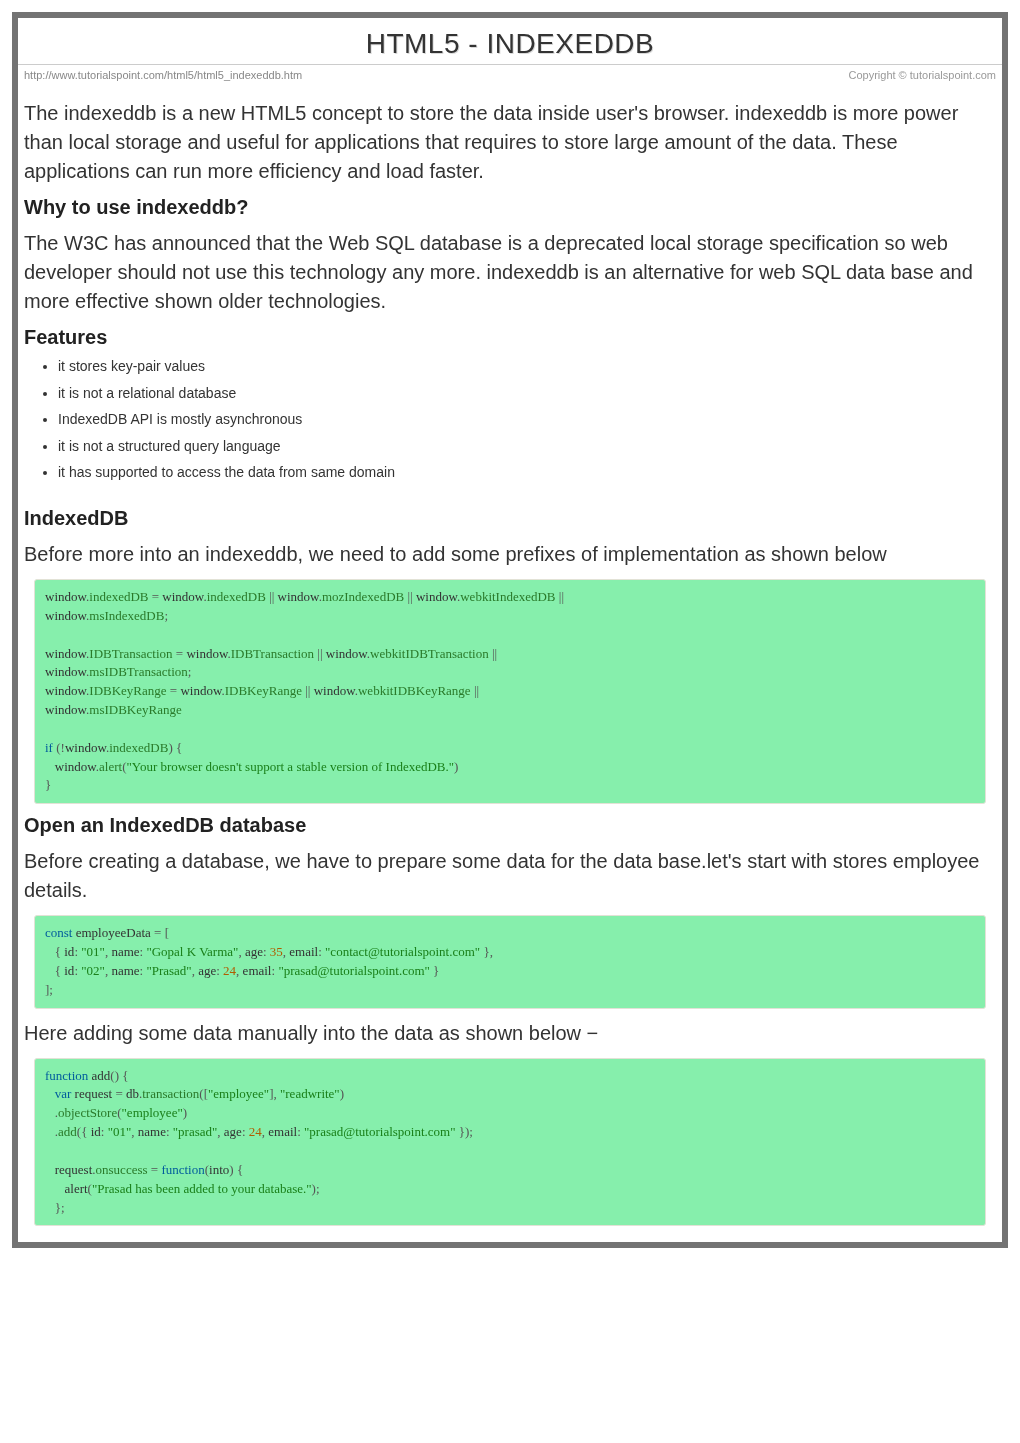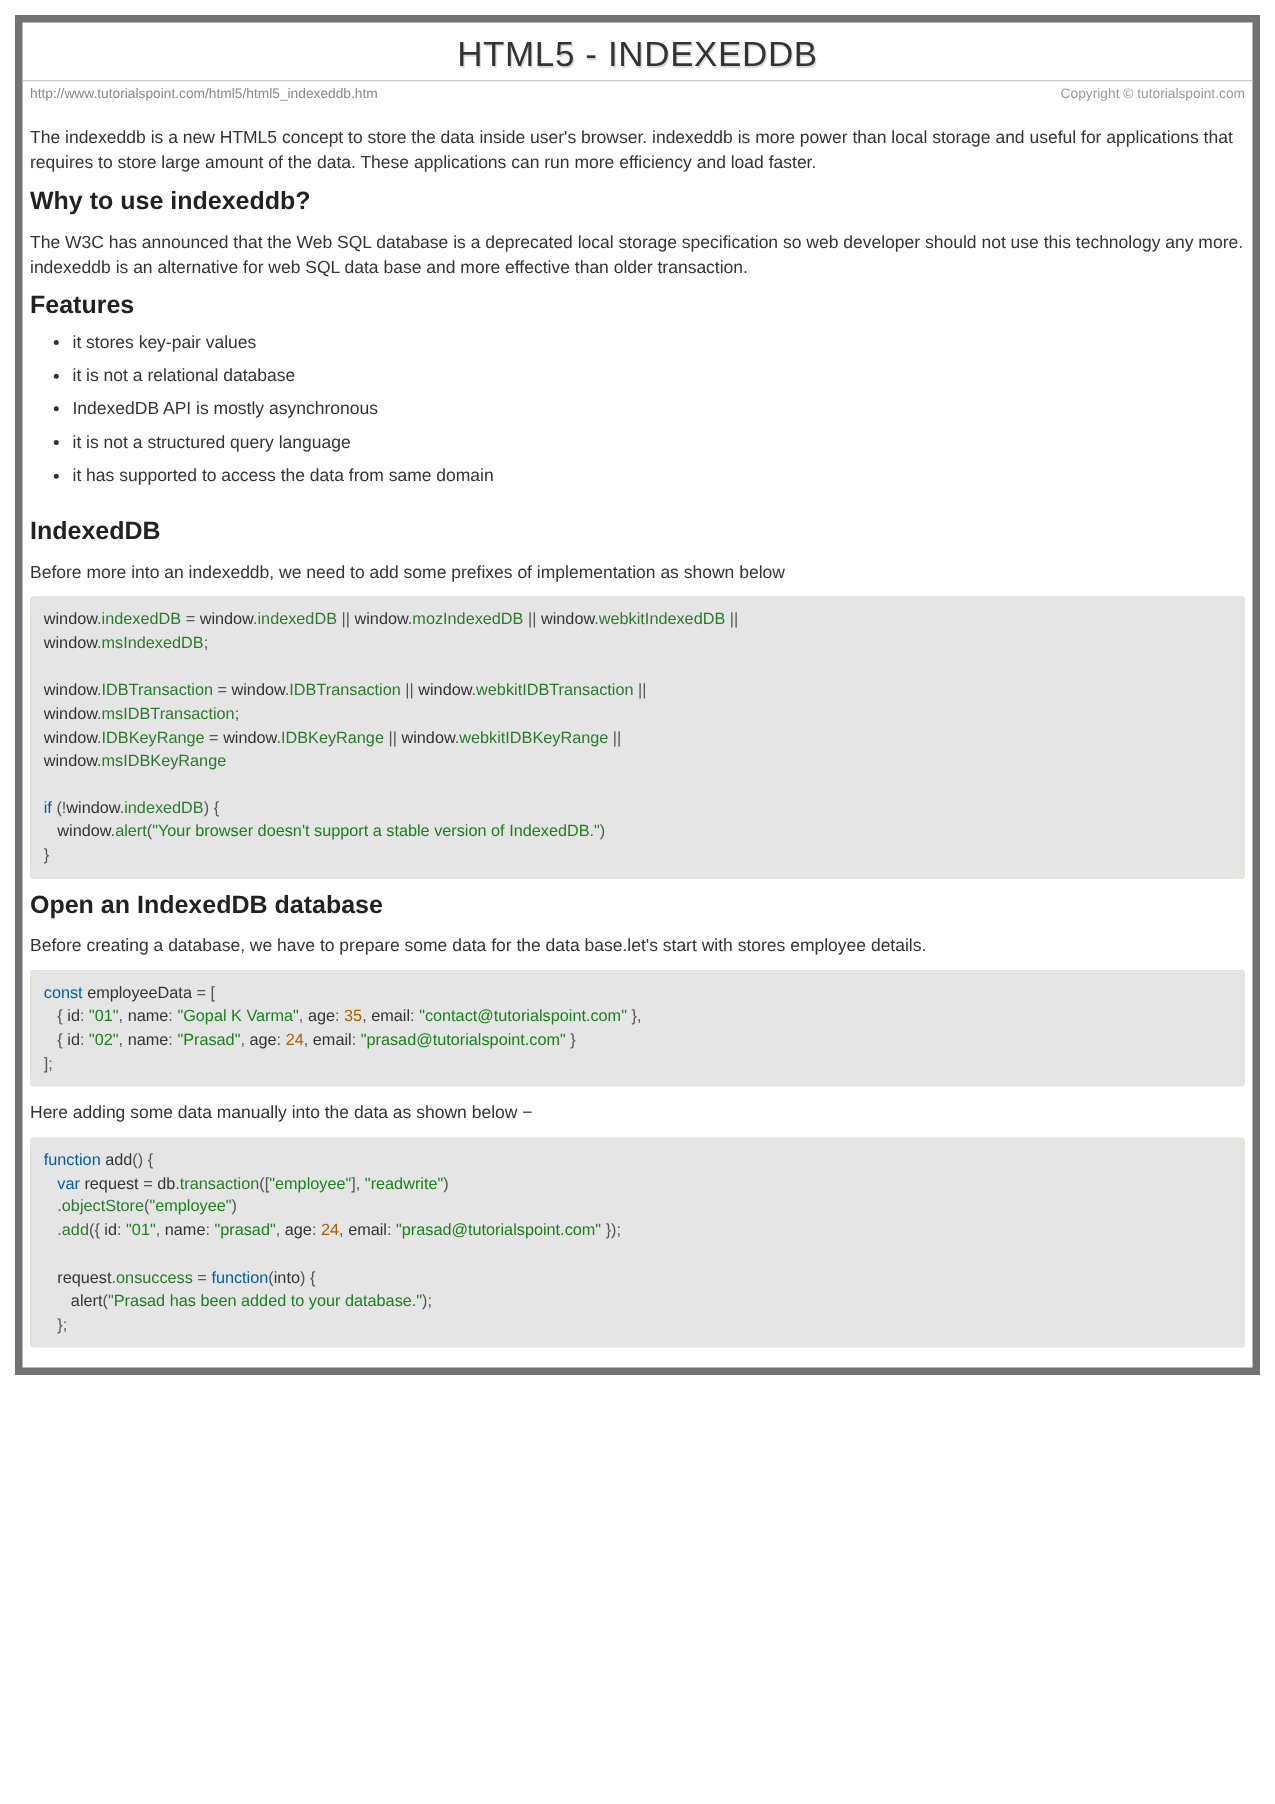--- a/index.html
+++ b/index.html
@@ -36,44 +36,44 @@
   padding: 4px 6px 8px 6px;
   font-size: 11px;
   color: #888;
   font-family: Verdana, Geneva, sans-serif;
 }
 .meta-row .url { color: #888; }
 .meta-row .copyright { color: #999; }
 .content {
   padding: 0 6px 6px 6px;
 }
-p { margin: 10px 0; line-height: 1.45; font-size: 14px; }
+p { margin: 10px 0; line-height: 1.45; font-size: 20px; }
 h2 {
   font-family: Verdana, Geneva, sans-serif;
   font-weight: 700;
   font-size: 20px;
   margin: 0 0 8px 0;
   color: #222;
 }
 ul.features {
   list-style: disc;
   margin: 6px 0 24px 34px;
 }
 ul.features li {
   margin: 7px 0;
   line-height: 1.4;
   font-size: 14px;
 }
 pre.code {
-  background: #e5e5e5;
+  background: #86efac;
   border: 1px solid #e2e2d6;
   border-radius: 3px;
   padding: 8px 10px;
-  margin: 10px 0;
-  font-family: Liberation Sans, sans-serif;
+  margin: 10px 10px;
+  font-family: Liberation Serif, serif;
   font-size: 13px;
   line-height: 1.45;
   white-space: pre-wrap;
   word-break: break-word;
   color: #333;
 }
 .tok-id { color: #333; }
 .tok-punc { color: #555; }
 .tok-op { color: #555; }
 .tok-prop { color: #2a7a2a; }
@@ -93,21 +93,21 @@
   <div class="meta-row">
     <span class="url">http://www.tutorialspoint.com/html5/html5_indexeddb.htm</span>
     <span class="copyright">Copyright © tutorialspoint.com</span>
   </div>
 
   <div class="content">
 
     <p>The indexeddb is a new HTML5 concept to store the data inside user's browser. indexeddb is more power than local storage and useful for applications that requires to store large amount of the data. These applications can run more efficiency and load faster.</p>
 
     <h2>Why to use indexeddb?</h2>
-    <p>The W3C has announced that the Web SQL database is a deprecated local storage specification so web developer should not use this technology any more. indexeddb is an alternative for web SQL data base and more effective than older transaction.</p>
+    <p>The W3C has announced that the Web SQL database is a deprecated local storage specification so web developer should not use this technology any more. indexeddb is an alternative for web SQL data base and more effective shown older technologies.</p>
 
     <h2>Features</h2>
     <ul class="features">
       <li>it stores key-pair values</li>
       <li>it is not a relational database</li>
       <li>IndexedDB API is mostly asynchronous</li>
       <li>it is not a structured query language</li>
       <li>it has supported to access the data from same domain</li>
     </ul>
 

